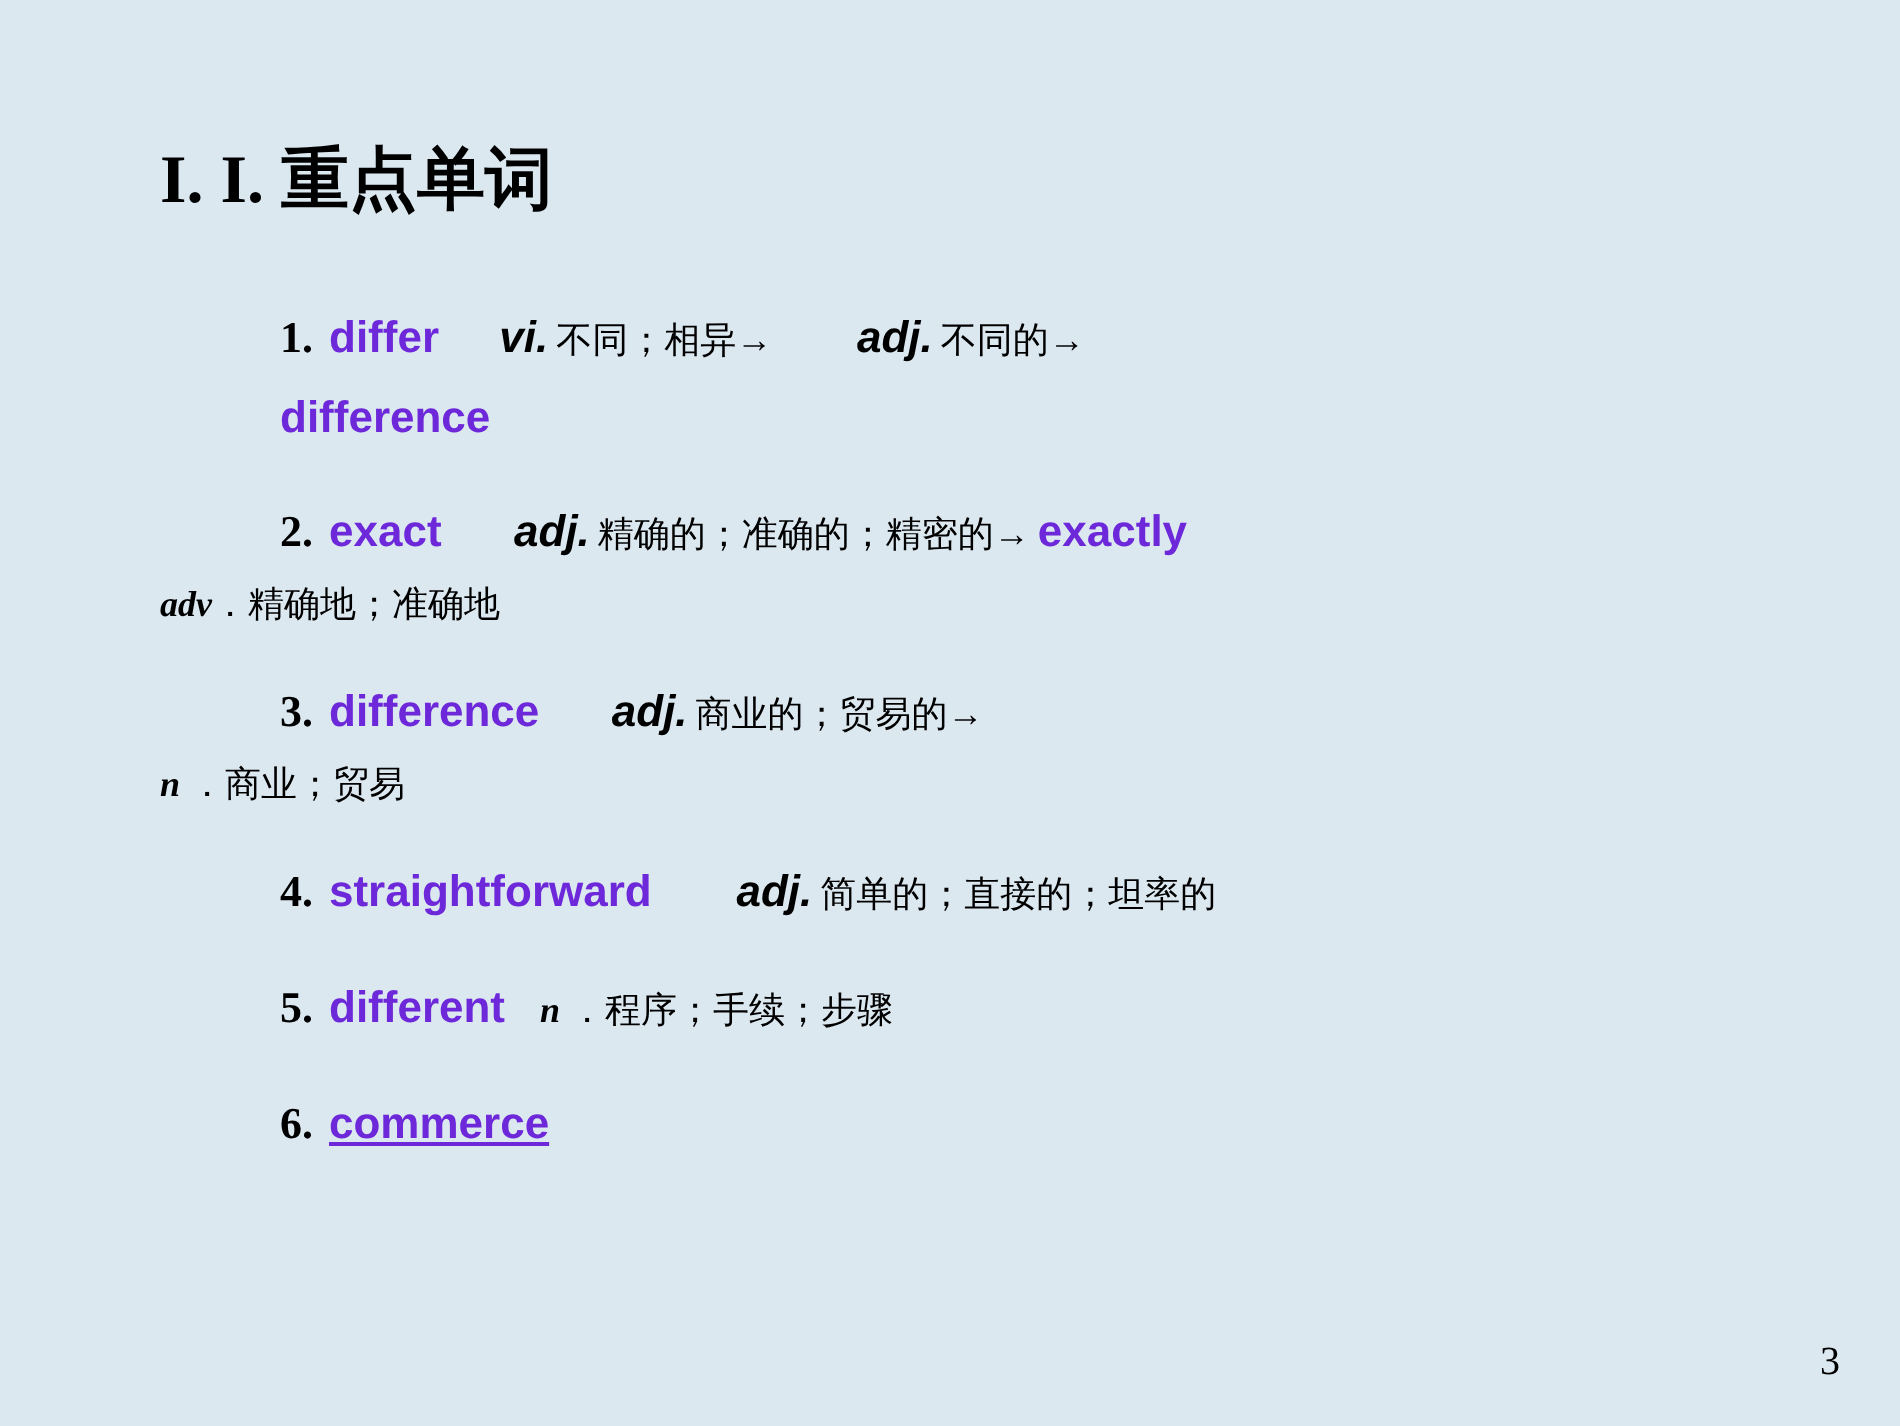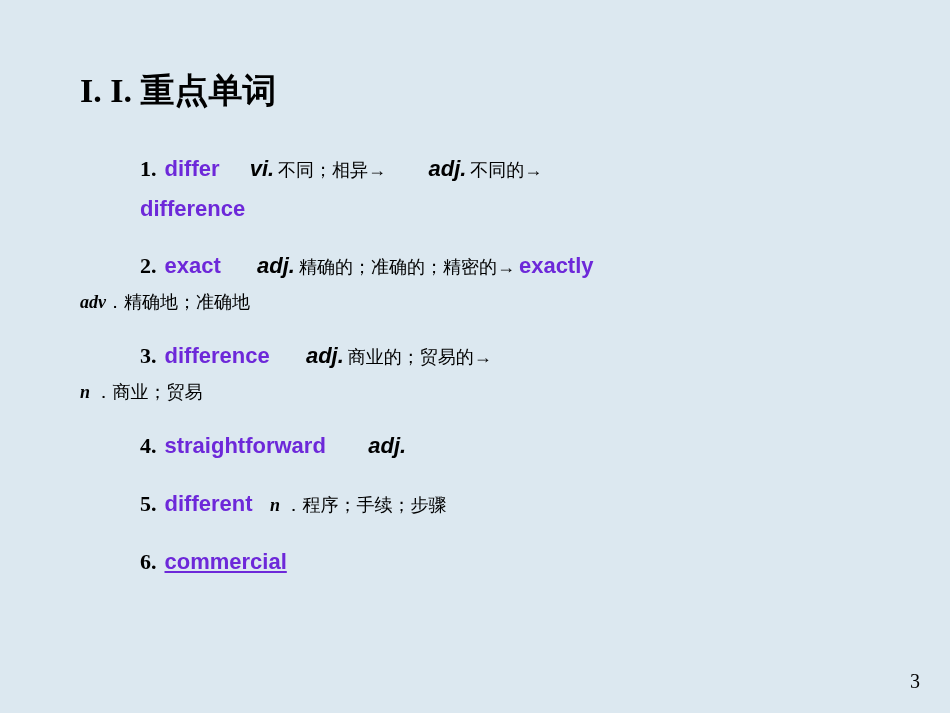--- a/index.html
+++ b/index.html
@@ -113,32 +113,33 @@
     <div class="cn-text">
       <em><strong>n</strong></em>&nbsp;．商业；贸易
     </div>
   </div>
 
   <div class="word-entry">
     <div class="entry-line indent-block">
       <span class="num">4.</span>
       <span class="red-word">straightforward</span>
       <span class="pos">&nbsp;&nbsp;&nbsp;<em>adj.</em></span>
+      <span class="cn-text">简单的；直接的；坦率的</span>
     </div>
   </div>
 
   <div class="word-entry">
     <div class="entry-line indent-block">
       <span class="num">5.</span>
       <span class="red-word">different</span>
       <span class="cn-text">&nbsp;&nbsp;&nbsp;<em><strong>n</strong></em>&nbsp;．程序；手续；步骤</span>
     </div>
   </div>
 
   <div class="word-entry">
     <div class="entry-line indent-block">
       <span class="num">6.</span>
-      <span class="red-word underline">commercial</span>
+      <span class="red-word underline">commerce</span>
     </div>
   </div>
 </div>
 
 <div class="page-num">3</div>
 
 </body></html>

